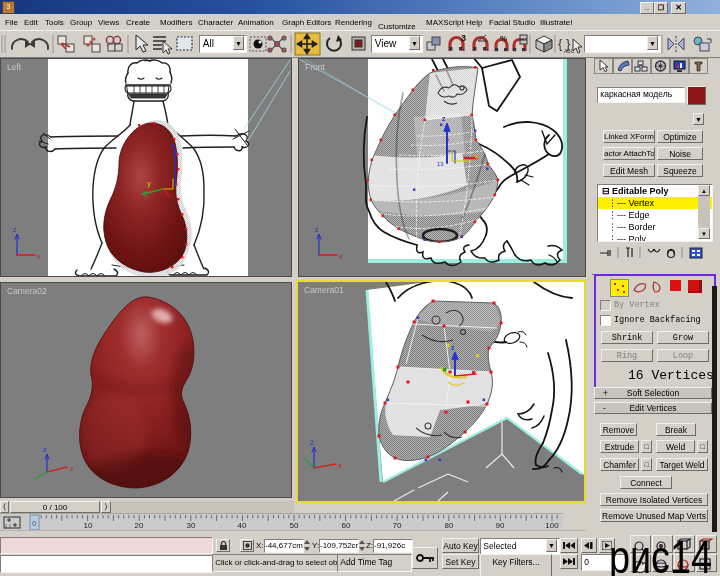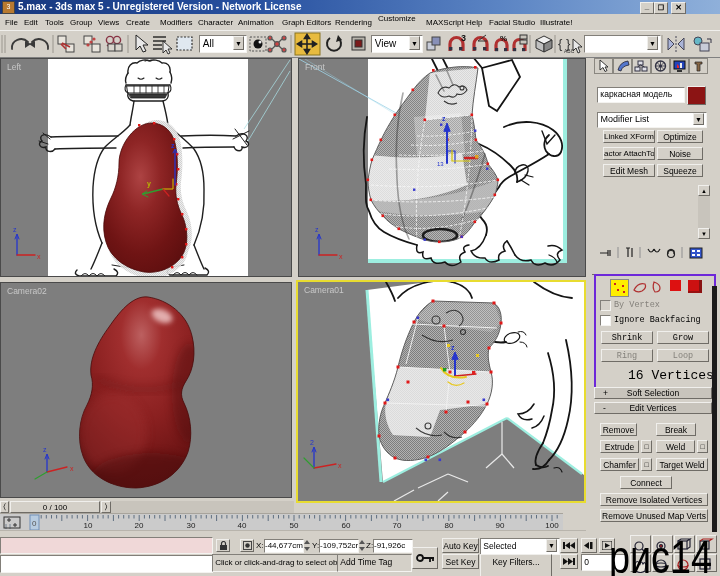--- a/index.html
+++ b/index.html
@@ -17,39 +17,38 @@
   white-space:nowrap;overflow:hidden;}
 .gray{color:#84817b;}
 .vplabel{position:absolute;left:6px;top:3px;font-size:8.5px;color:#c8c8c8;}
 </style>
 </head>
 <body>
 
 <div class="abs" style="left:0;top:0;width:720px;height:14px;
   background:linear-gradient(90deg,#16377e 0%,#27509f 35%,#5c85c4 70%,#8fb0da 100%);">
   <div class="abs" style="left:2px;top:1px;width:11px;height:11px;background:#b87a30;border:1px solid #444;font-size:7px;line-height:10px;text-align:center;color:#fff;">3</div>
-  <div class="abs" style="left:18px;top:1px;font-size:10px;font-weight:bold;color:#fff;white-space:nowrap;">5.max - 3ds max 5 - Unregistered Version - Network License</div>
   <div class="abs raised" style="left:640px;top:2px;width:12px;height:10px;font-size:8px;line-height:7px;text-align:center;font-weight:bold;">_</div>
   <div class="abs raised" style="left:654px;top:2px;width:12px;height:10px;font-size:7px;line-height:9px;text-align:center;font-weight:bold;">❐</div>
   <div class="abs raised" style="left:671px;top:2px;width:13px;height:10px;font-size:8px;line-height:9px;text-align:center;font-weight:bold;">✕</div>
 </div>
 
 <div class="abs" style="left:0;top:14px;width:720px;height:16px;background:#d4d0c8;font-size:8px;color:#000;">
   <span class="abs" style="left:5px;top:4px;">File</span>
   <span class="abs" style="left:24px;top:4px;">Edit</span>
   <span class="abs" style="left:45px;top:4px;">Tools</span>
   <span class="abs" style="left:70px;top:4px;">Group</span>
   <span class="abs" style="left:98px;top:4px;">Views</span>
   <span class="abs" style="left:126px;top:4px;">Create</span>
   <span class="abs" style="left:160px;top:4px;">Modifiers</span>
   <span class="abs" style="left:198px;top:4px;">Character</span>
   <span class="abs" style="left:238px;top:4px;">Animation</span>
   <span class="abs" style="left:282px;top:4px;">Graph Editors</span>
   <span class="abs" style="left:335px;top:4px;">Rendering</span>
-  <span class="abs" style="left:378px;top:0;text-align:right;">Customize</span>
+  <span class="abs" style="left:378px;top:8px;text-align:right;">Customize</span>
   <span class="abs" style="left:426px;top:4px;">MAXScript</span>
   <span class="abs" style="left:466px;top:4px;">Help</span>
   <span class="abs" style="left:489px;top:4px;">Facial Studio</span>
   <span class="abs" style="left:540px;top:4px;">Illustrate!</span>
 </div>
 
 <div class="abs" style="left:0;top:30px;width:720px;height:28px;background:#d4d0c8;border-top:1px solid #f0efec;border-bottom:1px solid #808080;box-sizing:border-box;" id="toolbar">
 <svg width="720" height="26">
   <g stroke="#9a968e" stroke-width="1" fill="none">
     <line x1="2" y1="4" x2="2" y2="22"></line>
@@ -818,30 +817,36 @@
       <path d="M83,10 L83,6 L85,8 L85,10 Z" fill="#ee2222"></path>
       <path d="M86,10 L86,5 L88,5 L88,10 Z" fill="#eee"></path>
       <rect x="83" y="12" width="5" height="2" fill="#333"></rect>
       <path d="M101,4 L108,4 L108,6 L106,6 L106,13 L103,13 L103,6 L101,6 Z" fill="#886644" stroke="#222" stroke-width="0.7"></path>
     </svg>
   </div>
 
   <div class="abs sunken" style="left:11px;top:29px;width:86px;height:14px;background:#fff;font-size:8.5px;line-height:13px;white-space:nowrap;">&nbsp;каркасная модель</div>
   <div class="abs raised" style="left:101px;top:28px;width:17px;height:17px;background:#8c1414;"></div>
 
-  <div class="abs sunken" style="left:11px;top:54px;width:108px;height:14px;background:#fff;font-size:9px;line-height:13px;">&nbsp;Modifier List</div>
   <div class="abs btn" style="left:107px;top:55px;width:11px;height:12px;font-size:7px;line-height:11px;">▼</div>
 
   <div class="abs btn" style="left:17px;top:72px;width:52px;height:13px;line-height:12px;font-size:8px;">Linked XForm</div>
   <div class="abs btn" style="left:71px;top:72px;width:46px;height:13px;line-height:12px;">Optimize</div>
   <div class="abs btn" style="left:17px;top:89px;width:52px;height:13px;line-height:12px;font-size:8px;">actor AttachTo</div>
   <div class="abs btn" style="left:71px;top:89px;width:46px;height:13px;line-height:12px;">Noise</div>
   <div class="abs btn" style="left:17px;top:106px;width:52px;height:13px;line-height:12px;">Edit Mesh</div>
   <div class="abs btn" style="left:71px;top:106px;width:46px;height:13px;line-height:12px;">Squeeze</div>
 
+  <div class="abs sunken" style="left:11px;top:126px;width:114px;height:56px;background:#fff;overflow:hidden;">
+    <div style="font-size:9px;font-weight:bold;padding-left:4px;height:12px;line-height:12px;">⊟ Editable Poly</div>
+    <div style="font-size:9px;background:#ffee00;height:12px;line-height:12px;padding-left:10px;">⋮--- Vertex</div>
+    <div style="font-size:9px;height:12px;line-height:12px;padding-left:10px;">⋮--- Edge</div>
+    <div style="font-size:9px;height:12px;line-height:12px;padding-left:10px;">⋮--- Border</div>
+    <div style="font-size:9px;height:12px;line-height:12px;padding-left:10px;">⋮--- Polv</div>
+  </div>
   <div class="abs" style="left:112px;top:127px;width:12px;height:54px;background:#c8c4bc;">
     <div class="btn" style="width:12px;height:11px;font-size:6px;line-height:10px;">▲</div>
     <div class="btn" style="width:12px;height:11px;font-size:6px;line-height:10px;margin-top:32px;">▼</div>
   </div>
 
   <div class="abs" style="left:12px;top:188px;width:112px;height:13px;font-size:10px;" id="stacktools">
     <svg width="112" height="13">
       <g stroke="#222" stroke-width="1.2" fill="none">
         <path d="M2,7 L10,7 M10,4 L10,10 M12,4 L12,10"></path>
         <line x1="20" y1="1" x2="20" y2="12" stroke="#999"></line>

